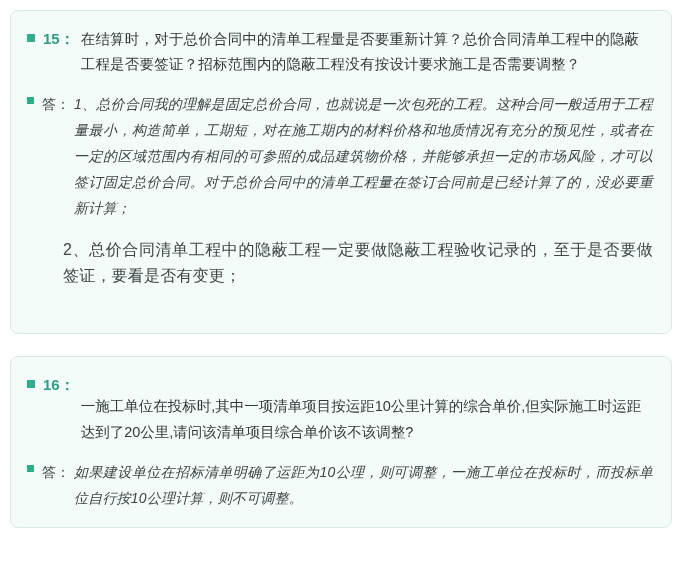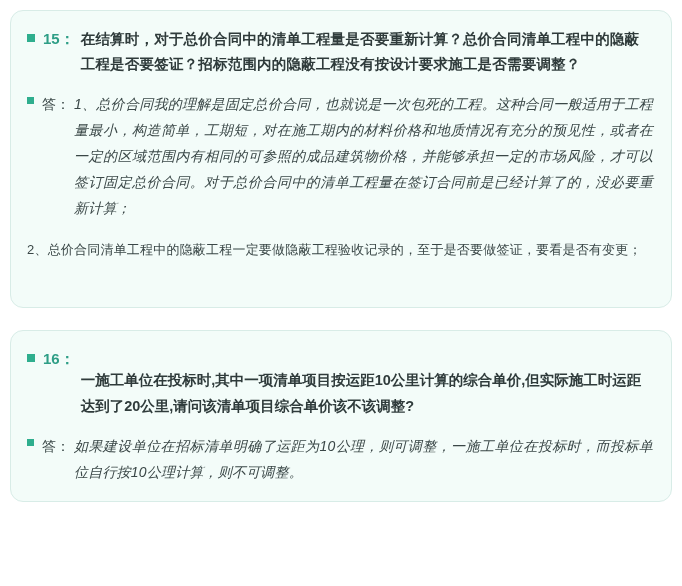--- a/index.html
+++ b/index.html
@@ -17,21 +17,21 @@
     width: 682px;
     box-sizing: border-box;
     padding: 10px 0 0 0;
   }
   .qa-card {
     position: relative;
     box-sizing: border-box;
     margin: 0 10px 22px 10px;
     background: #f3fcf9;
     border: 1px solid #d8ece7;
-    border-radius: 13px;
+    border-radius: 8px;
     padding: 16px 18px 16px 16px;
   }
   .qa-card.second {
     margin-top: 6px;
   }
   .q-row {
     display: flex;
     align-items: flex-start;
   }
   .marker {
@@ -51,21 +51,21 @@
   .q-num {
     flex: 0 0 auto;
     color: #2e9e86;
     font-weight: bold;
     font-size: 15px;
     line-height: 24px;
     margin-right: 6px;
   }
   .q-text {
     color: #2f3b3b;
-    font-weight: bold;
+    font-weight: normal;
     font-size: 14.5px;
     line-height: 25px;
     letter-spacing: 0.2px;
   }
   .a-block {
     margin-top: 14px;
   }
   .a-row {
     display: flex;
     align-items: flex-start;
@@ -80,25 +80,26 @@
   .a-text {
     color: #3a4747;
     font-size: 14px;
     line-height: 26px;
     letter-spacing: 0.2px;
     text-align: justify;
     font-style: italic;
   }
   .para {
     color: #3a4747;
-    font-size: 13px;
+    font-size: 16px;
     line-height: 26px;
     letter-spacing: 0.2px;
     margin-top: 16px;
     text-align: justify;
+    margin-left: 36px;
   }
   .spacer-bottom {
     height: 28px;
   }
   .q-text.dense {
     line-height: 26px;
     letter-spacing: 0px;
     margin-top: 20px;
   }
 </style>

